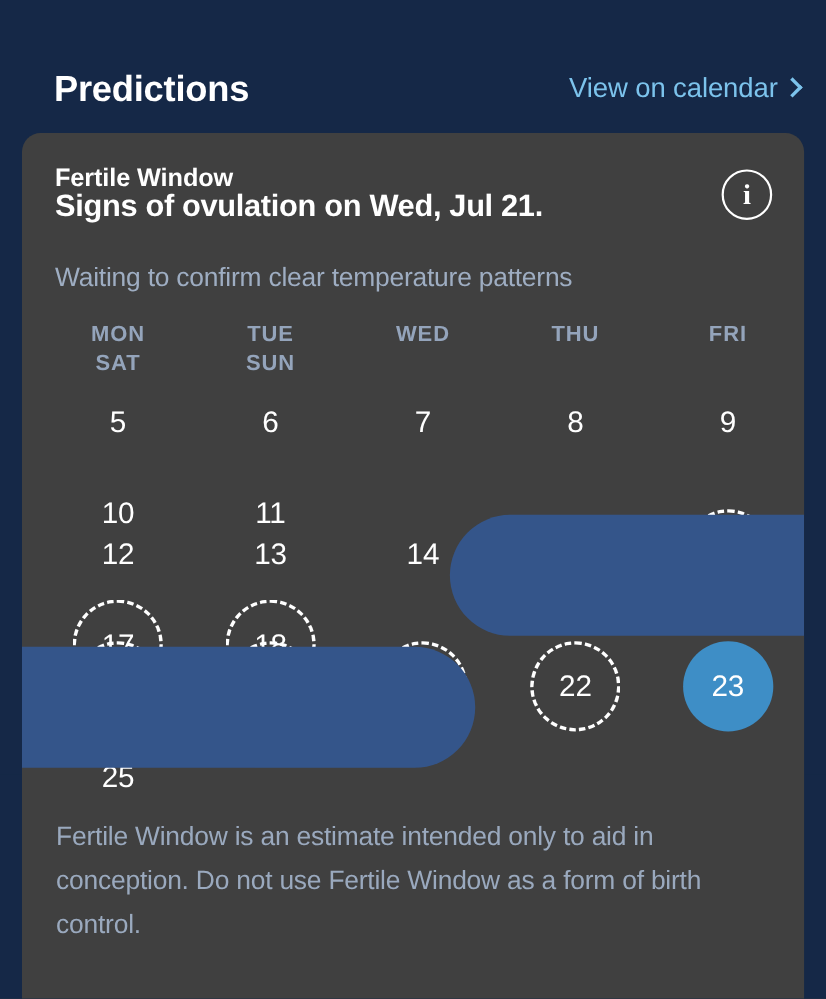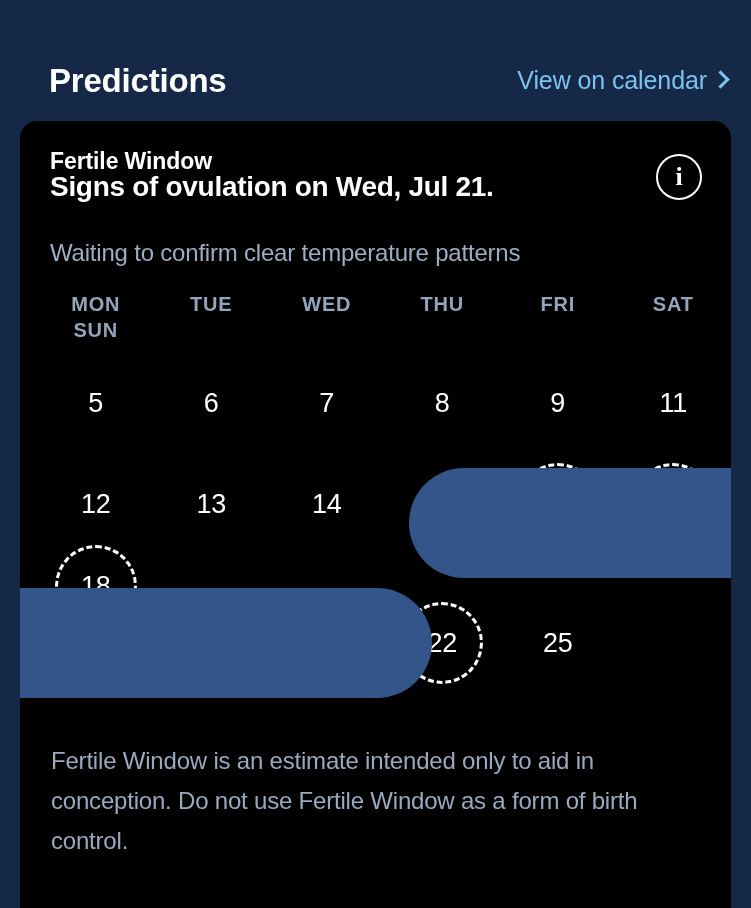--- a/index.html
+++ b/index.html
@@ -65,21 +65,21 @@
     margin-bottom: 2px;
   }
 
   
   .card {
     position: absolute;
     left: 20px;
     top: 121px;
     width: 711px;
     height: 787px;
-    background: #000000;
+    background: #404040;
     border-radius: 17px 17px 0 0;
     overflow: hidden;
   }
 
   .card-head {
     padding: 29px 30px 0 30px;
     position: relative;
   }
 
   .card-eyebrow {
@@ -130,21 +130,21 @@
 
   
   .calendar {
     position: relative;
     margin-top: 26px;
   }
 
   .cal-row {
     position: relative;
     display: grid;
-    grid-template-columns: repeat(6, 1fr);
+    grid-template-columns: repeat(5, 1fr);
     align-items: center;
     z-index: 2;
     padding-left: 18px;
   }
 
   .dow-row { height: 52px; }
 
   .dow {
     text-align: center;
     font-size: 20px;
@@ -294,20 +294,23 @@
         <div class="cell">
             <div class="daynum">7</div>
           </div>
         <div class="cell">
             <div class="daynum">8</div>
           </div>
         <div class="cell">
             <div class="daynum">9</div>
           </div>
         <div class="cell">
+            <div class="daynum">10</div>
+          </div>
+        <div class="cell">
             <div class="daynum">11</div>
           </div>
       </div>
 
       <div class="cal-row date-row">
         <div class="band band-row2"></div>
         <div class="cell">
             <div class="daynum">12</div>
           </div>
         <div class="cell">
@@ -344,20 +347,23 @@
               <span class="face"></span>
               <span class="hand-m"></span>
               <span class="hand-h"></span>
             </span>
           </div>
         </div>
         <div class="cell">
             <div class="daynum fertile">22</div>
           </div>
         <div class="cell">
+            <div class="daynum today">23</div>
+          </div>
+        <div class="cell">
             <div class="daynum">25</div>
           </div>
       </div>
 
     </div>
 
     <div class="disclaimer">Fertile Window is an estimate intended only to aid in conception. Do not use Fertile Window as a form of birth control.</div>
 
   </div>
 </div>

